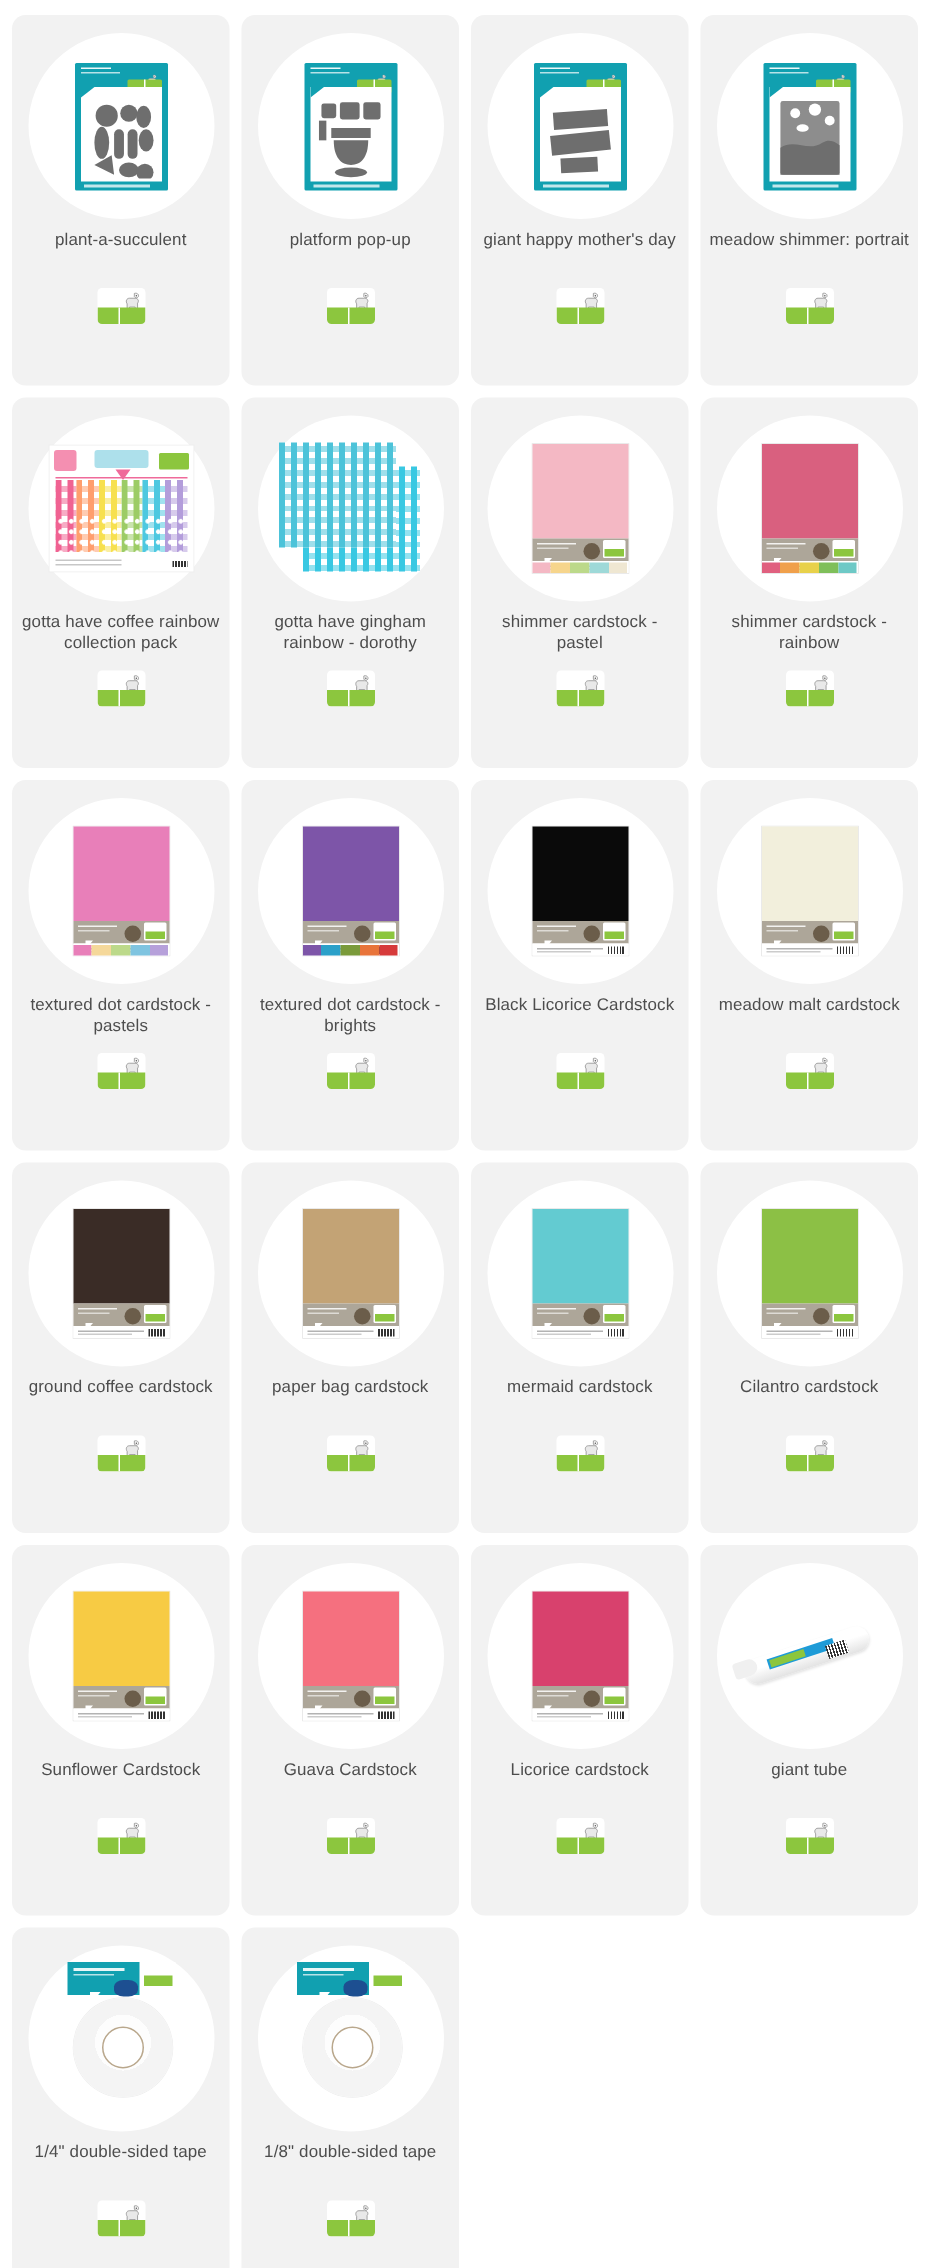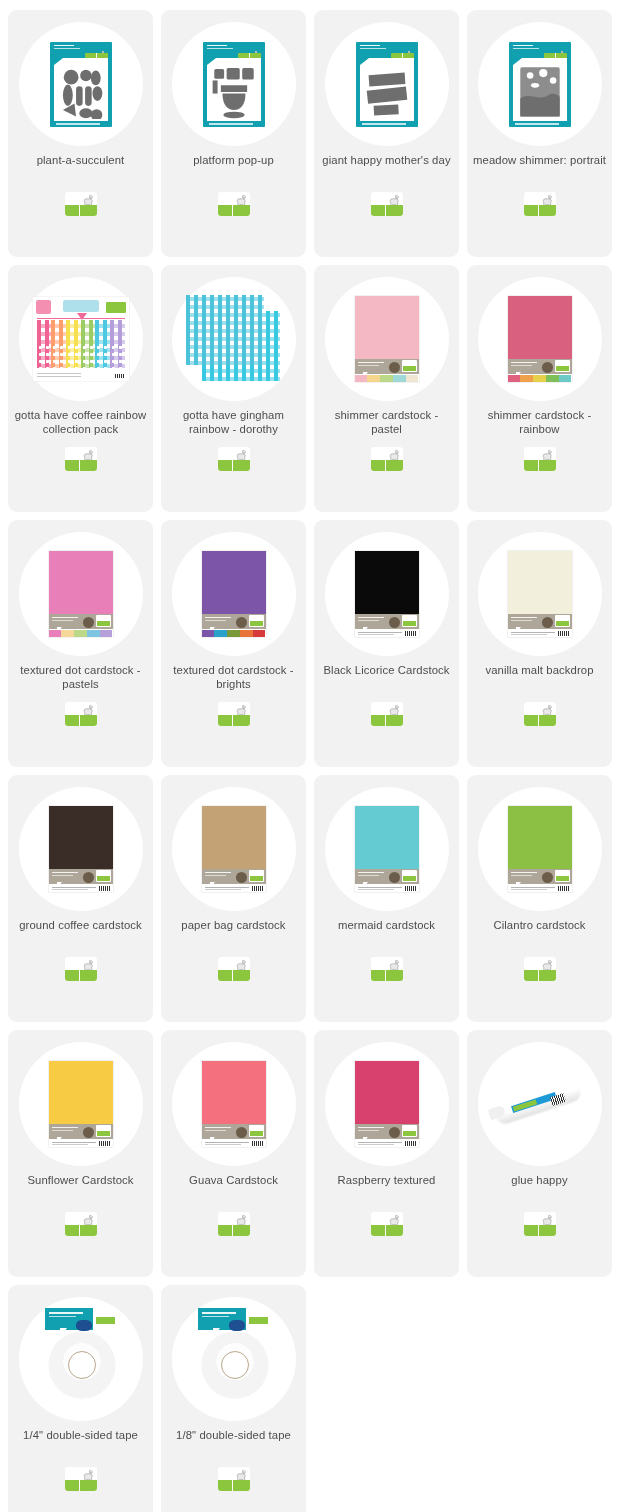--- a/index.html
+++ b/index.html
@@ -615,21 +615,21 @@
               <span class="notch"></span>
             </span>
             <span class="foot">
               <i></i>
               <i></i>
               <span class="barcode"></span>
             </span>
           </div>
         </div>
       </div>
-      <div class="pname">vanilla malt backdrop</div>
+      <div class="pname">meadow malt cardstock</div>
       <div class="brand">
         <span class="lamb"><svg viewBox="0 0 20 28" width="11" height="15">
             <path d="M6 9 C2 9 1 13 3 16 L3 24 L6 24 L6 20 L13 20 L13 24 L16 24 L16 15 C18 13 17 9 13 9 Z" fill="#e9e9e9" stroke="#8e8e8e" stroke-width="1"></path>
             <path d="M12 3 C15 2 18 4 17 7 C16 9 13 9 12 7 Z" fill="#f4f4f4" stroke="#8e8e8e" stroke-width="1"></path>
             <circle cx="14.5" cy="6" r=".9" fill="#555"></circle>
           </svg></span>
         <span class="bar"></span>
       </div>
     </div>
     <div class="card">
@@ -853,21 +853,21 @@
               <span class="notch"></span>
             </span>
             <span class="foot">
               <i></i>
               <i></i>
               <span class="barcode"></span>
             </span>
           </div>
         </div>
       </div>
-      <div class="pname">Raspberry textured</div>
+      <div class="pname">Licorice cardstock</div>
       <div class="brand">
         <span class="lamb"><svg viewBox="0 0 20 28" width="11" height="15">
             <path d="M6 9 C2 9 1 13 3 16 L3 24 L6 24 L6 20 L13 20 L13 24 L16 24 L16 15 C18 13 17 9 13 9 Z" fill="#e9e9e9" stroke="#8e8e8e" stroke-width="1"></path>
             <path d="M12 3 C15 2 18 4 17 7 C16 9 13 9 12 7 Z" fill="#f4f4f4" stroke="#8e8e8e" stroke-width="1"></path>
             <circle cx="14.5" cy="6" r=".9" fill="#555"></circle>
           </svg></span>
         <span class="bar"></span>
       </div>
     </div>
     <div class="card">
@@ -875,21 +875,21 @@
         <div class="circle">
           <div class="glue">
             <span class="body"></span>
             <span class="stripe"></span>
             <span class="stripe2"></span>
             <span class="bc2"></span>
             <span class="tip"></span>
           </div>
         </div>
       </div>
-      <div class="pname">glue happy</div>
+      <div class="pname">giant tube</div>
       <div class="brand">
         <span class="lamb"><svg viewBox="0 0 20 28" width="11" height="15">
             <path d="M6 9 C2 9 1 13 3 16 L3 24 L6 24 L6 20 L13 20 L13 24 L16 24 L16 15 C18 13 17 9 13 9 Z" fill="#e9e9e9" stroke="#8e8e8e" stroke-width="1"></path>
             <path d="M12 3 C15 2 18 4 17 7 C16 9 13 9 12 7 Z" fill="#f4f4f4" stroke="#8e8e8e" stroke-width="1"></path>
             <circle cx="14.5" cy="6" r=".9" fill="#555"></circle>
           </svg></span>
         <span class="bar"></span>
       </div>
     </div>
     <div class="card">

